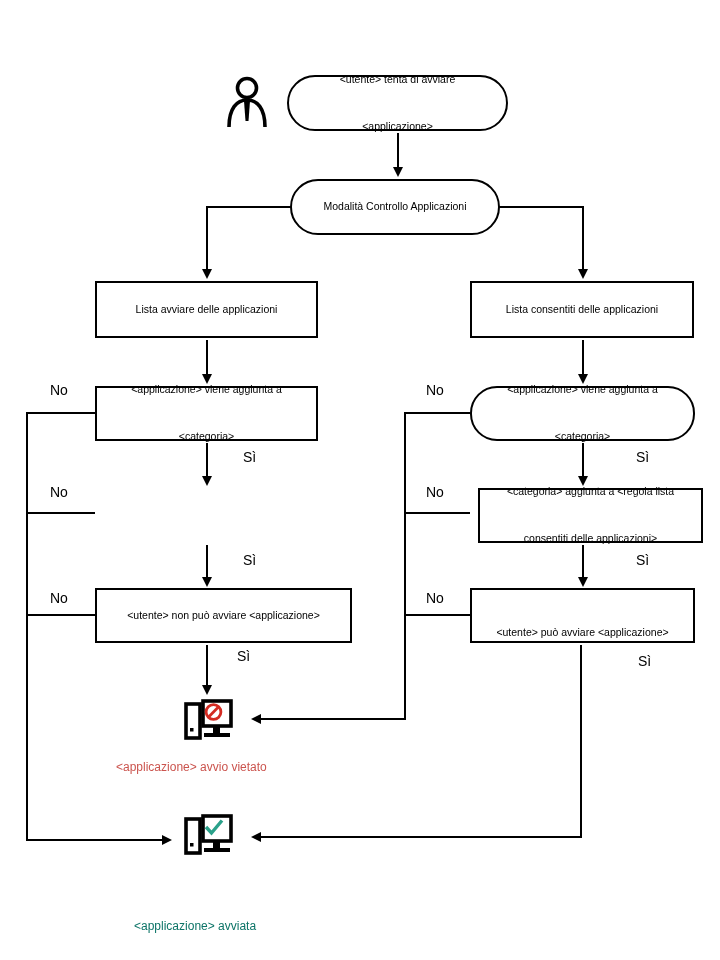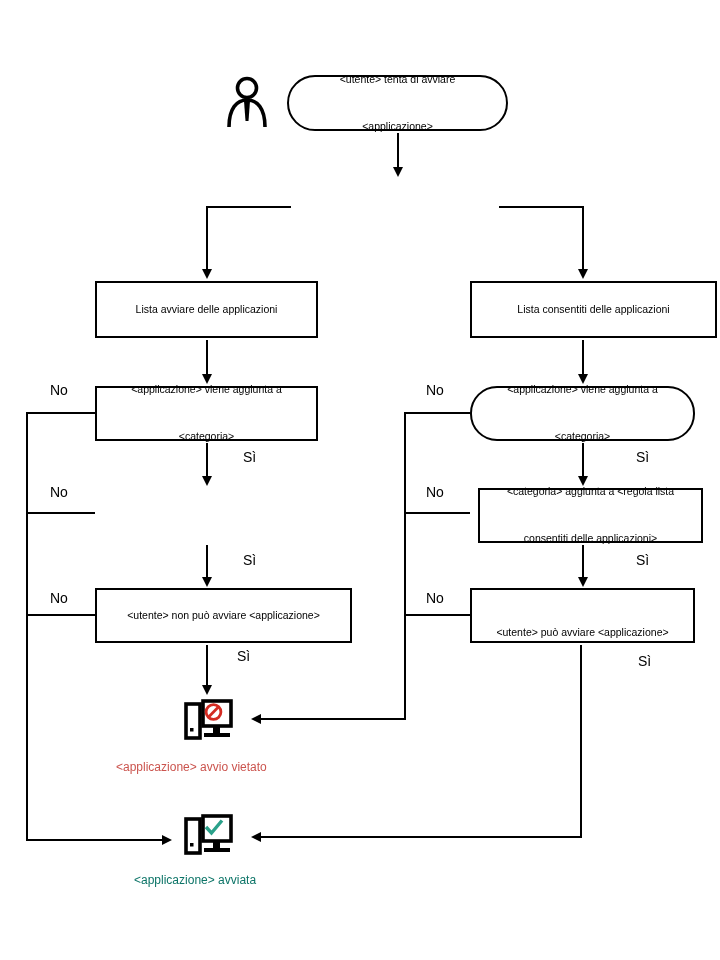--- a/index.html
+++ b/index.html
@@ -8,21 +8,21 @@
   .layer{position:absolute;left:0;top:0;width:720px;height:960px;}
   .node{position:absolute;display:flex;flex-direction:column;align-items:center;justify-content:center;
         border:2px solid var(--line,#000);background:#fff;box-sizing:border-box;
         font-size:10.5px;line-height:1.5;text-align:center;gap:31px;}
   .node span{display:block;white-space:nowrap;}
   .pill{border-radius:28px;}
   .stadium{border-radius:27px;}
   .lbl{position:absolute;font-size:14px;line-height:1;}
   .result{position:absolute;font-size:12px;line-height:1;white-space:nowrap;}
   .result.denied{color:var(--denied,#cb544e);}
-  .result.allowed{color:var(--allowed,#0c7467);}
+  .result.allowed{color:var(--allowed,#0c7467);margin-top:46px;}
   .ln{stroke:var(--line,#000);stroke-width:2;fill:none;}
   .ah{fill:var(--line,#000);stroke:none;}
   .ico-stroke{stroke:var(--line,#000);fill:#fff;stroke-width:3.6;}
   .ico-fill{fill:var(--line,#000);stroke:none;}
   .person{stroke:var(--line,#000);fill:none;stroke-width:3.6;}
   .prohibit{stroke:var(--prohibit,#d32b22);fill:none;stroke-width:2.8;}
   .check{stroke:var(--check,#2aa18a);fill:none;stroke-width:3.4;}
 </style>
 </head>
 <body>
@@ -99,36 +99,39 @@
         <path class="check" d="M23,15 L28.5,21 L39,8.5"></path>
       </g>
     </g>
   </svg>
 
   <div class="node pill" style="left:287px;top:75px;width:221px;height:56px;">
     <span>&lt;utente&gt; tenta di avviare</span>
     <span>&lt;applicazione&gt;</span>
   </div>
 
+  <div class="node pill" style="left:290px;top:179px;width:210px;height:56px;">
+    <span>Modalità Controllo Applicazioni</span>
+  </div>
 
   <div class="node" style="left:95px;top:281px;width:223px;height:57px;">
     <span>Lista avviare delle applicazioni</span>
   </div>
 
   <div class="node" style="left:95px;top:386px;width:223px;height:55px;">
     <span>&lt;applicazione&gt; viene aggiunta a</span>
     <span>&lt;categoria&gt;</span>
   </div>
 
 
   <div class="node" style="left:95px;top:588px;width:257px;height:55px;">
     <span>&lt;utente&gt; non può avviare &lt;applicazione&gt;</span>
   </div>
 
-  <div class="node" style="left:470px;top:281px;width:247px;height:57px;">
+  <div class="node" style="left:470px;top:281px;width:224px;height:57px;">
     <span>Lista consentiti delle applicazioni</span>
   </div>
 
   <div class="node stadium" style="left:470px;top:386px;width:225px;height:55px;">
     <span>&lt;applicazione&gt; viene aggiunta a</span>
     <span>&lt;categoria&gt;</span>
   </div>
 
   <div class="node" style="left:470px;top:488px;width:225px;height:55px;margin-left:8px;">
     <span>&lt;categoria&gt; aggiunta a &lt;regola lista</span>

